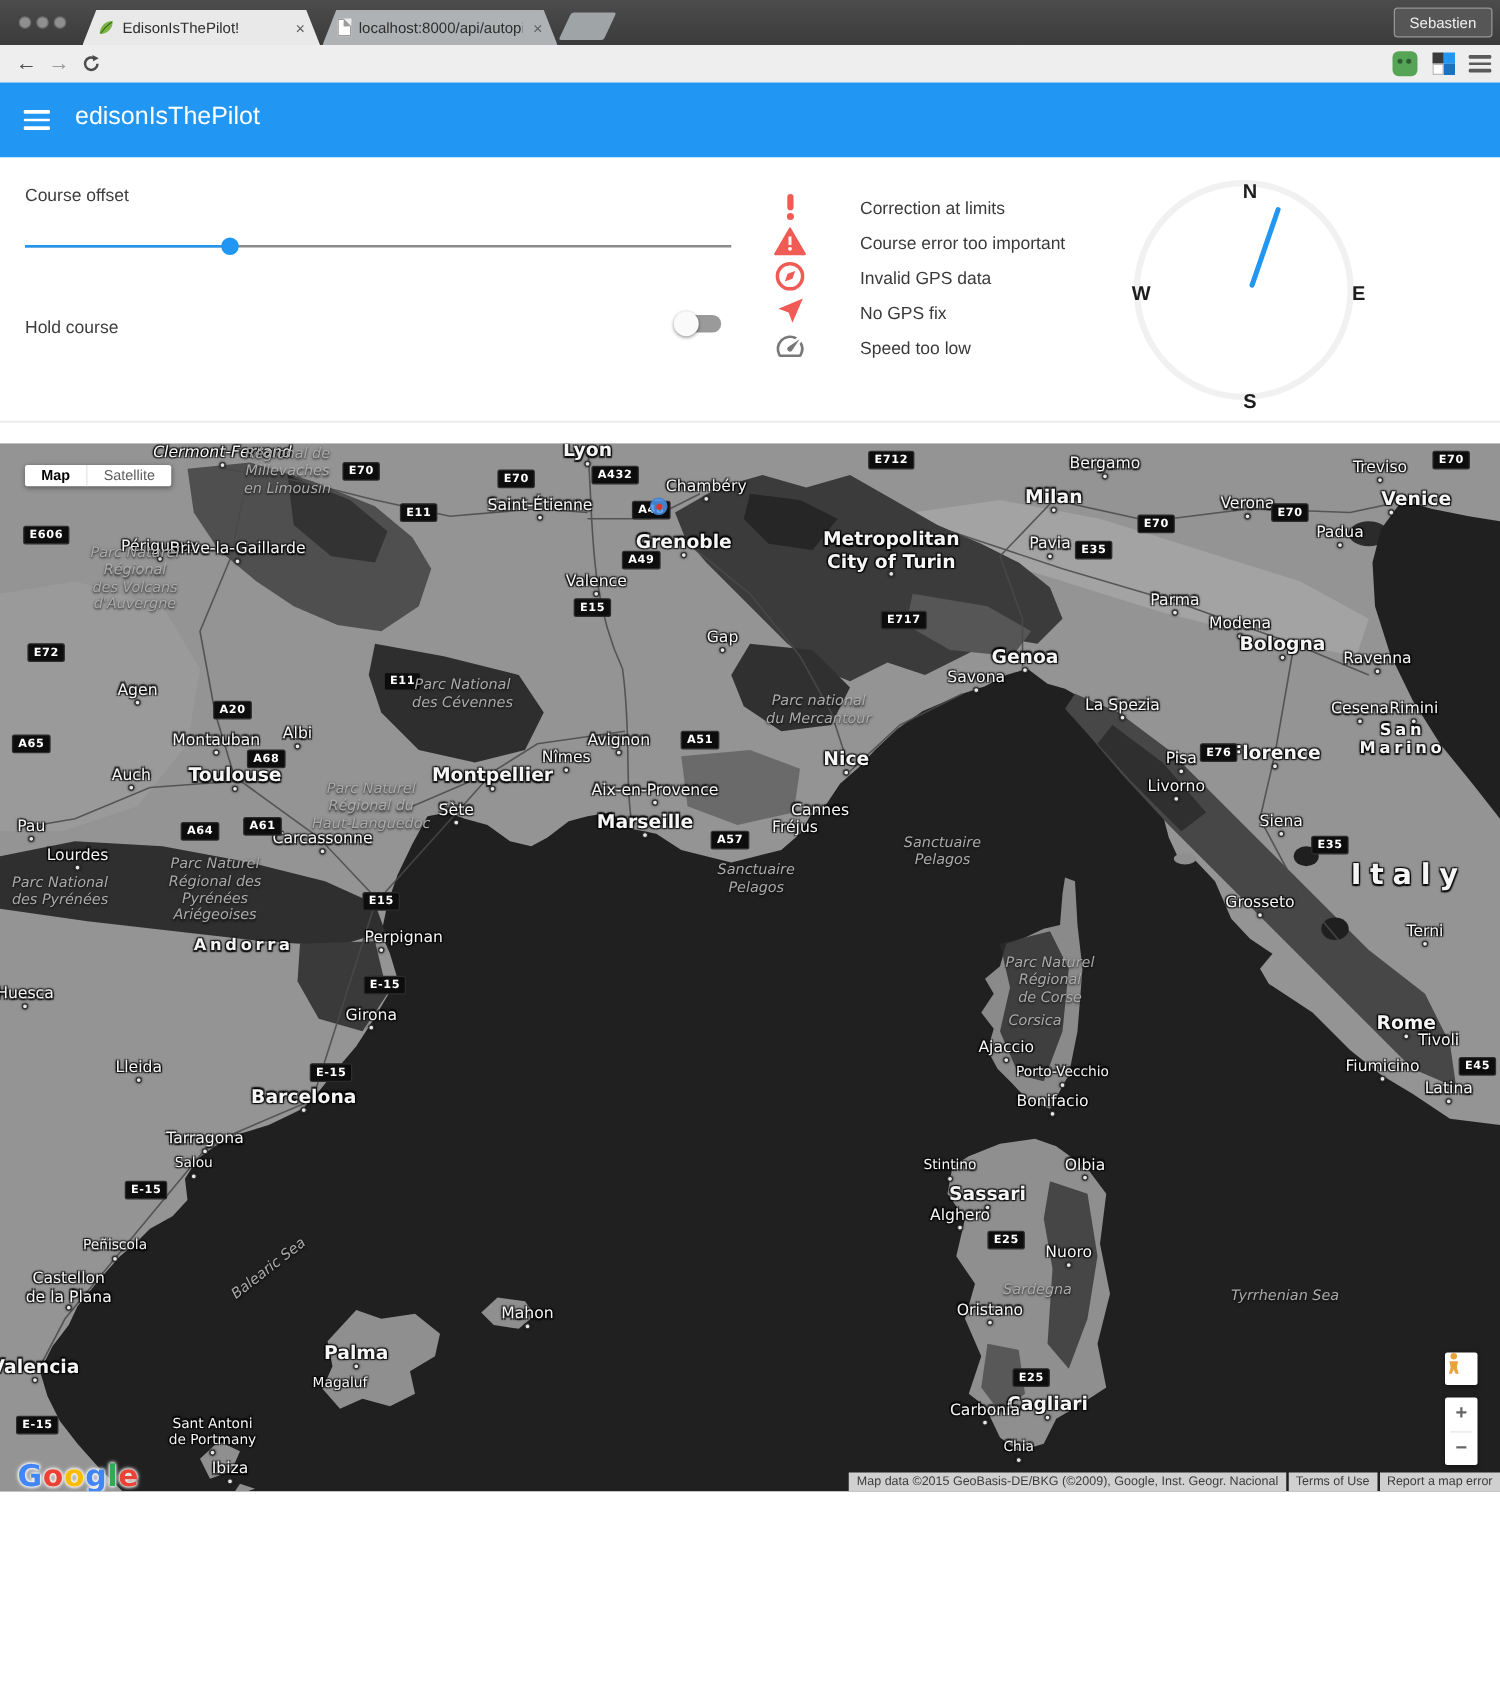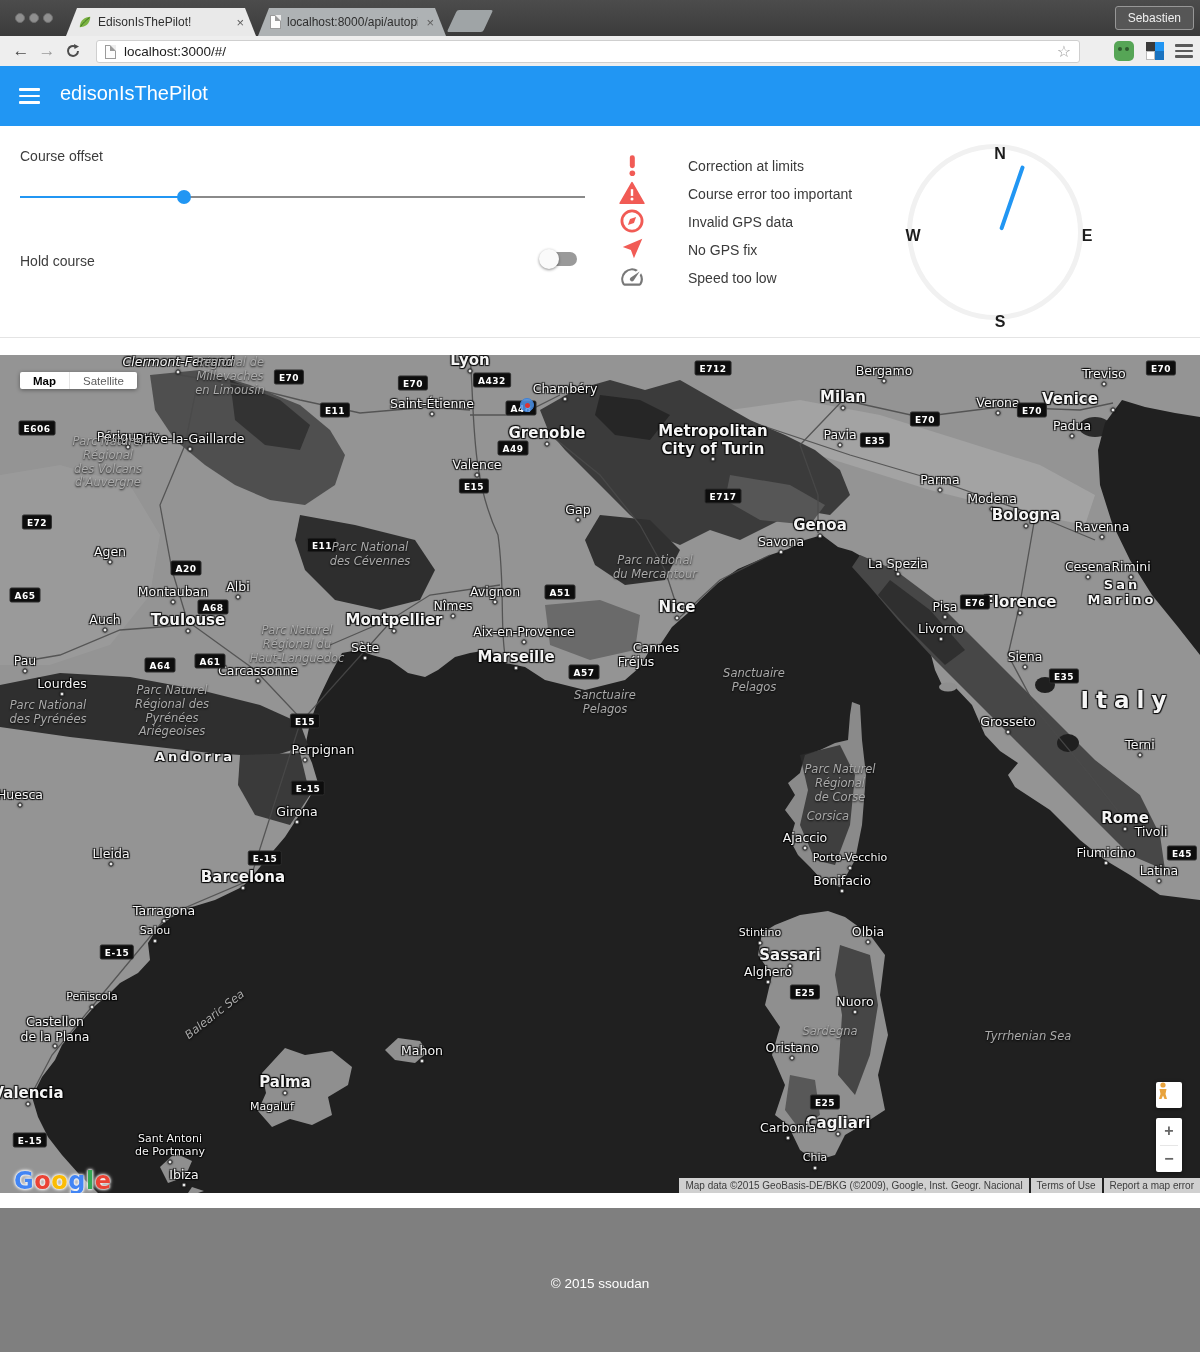--- a/index.html
+++ b/index.html
@@ -156,25 +156,20 @@
 
   <div class="toolbar"></div>
   <div class="nav-ico" style="left:8px">←</div>
   <div class="nav-ico" style="left:34px;color:#9a9a9a">→</div>
   <div class="nav-ico" style="left:60px">
     <svg width="16" height="16" viewBox="0 0 16 16">
       <path d="M13 8 A5 5 0 1 1 10.5 3.6" stroke="#4c4c4c" stroke-width="2" fill="none"></path>
       <path d="M9 1 L14 3.5 L9.5 6 Z" fill="#4c4c4c"></path>
     </svg>
   </div>
-  <div class="omnibox">
-    <span class="page-ico"></span>
-    <span class="omni-text">localhost:3000/#/</span>
-    <span class="omni-star">☆</span>
-  </div>
   <div class="ext-green"></div>
   <div class="ext-checker">
     <div style="left:0;top:0;background:#3a3a3a"></div>
     <div style="left:9px;top:0;background:#2196F3"></div>
     <div style="left:0;top:9px;background:#fff;border:1px solid #bbb"></div>
     <div style="left:9px;top:9px;background:#1a73c0"></div>
   </div>
   <div class="menu-bars">
       <div></div>
       <div></div>
@@ -337,21 +332,21 @@
 City of Turin</div>
         <div class="mdot" style="left: 713px; top: 104px;"></div>
         <div class="mc b" style="left: 843px; top: 43px;">Milan</div>
         <div class="mdot" style="left: 843px; top: 53px;"></div>
         <div class="mc n" style="left: 884px; top: 16px;">Bergamo</div>
         <div class="mdot" style="left: 884px; top: 26px;"></div>
         <div class="mc n" style="left: 998px; top: 48px;">Verona</div>
         <div class="mdot" style="left: 998px; top: 58px;"></div>
         <div class="mc n" style="left: 1104px; top: 19px;">Treviso</div>
         <div class="mdot" style="left: 1104px; top: 29px;"></div>
-        <div class="mc b" style="left: 1070px; top: 45px; text-align: center;">Venice</div>
+        <div class="mc b" style="left: 1133px; top: 45px; text-align: center;">Venice</div>
         <div class="mdot" style="left: 1113px; top: 55px;"></div>
         <div class="mc n" style="left: 1072px; top: 71px;">Padua</div>
         <div class="mdot" style="left: 1072px; top: 81px;"></div>
         <div class="mc n" style="left: 840px; top: 80px;">Pavia</div>
         <div class="mdot" style="left: 840px; top: 90px;"></div>
         <div class="mc n" style="left: 940px; top: 125px;">Parma</div>
         <div class="mdot" style="left: 940px; top: 135px;"></div>
         <div class="mc n" style="left: 992px; top: 144px;">Modena</div>
         <div class="mdot" style="left: 992px; top: 154px;"></div>
         <div class="mc b" style="left: 1026px; top: 161px;">Bologna</div>
@@ -569,17 +564,14 @@
 
     <div class="glogo" id="glogo"><span style="color: rgb(66, 133, 244);">G</span><span style="color: rgb(234, 67, 53);">o</span><span style="color: rgb(251, 188, 5);">o</span><span style="color: rgb(66, 133, 244);">g</span><span style="color: rgb(52, 168, 83);">l</span><span style="color: rgb(234, 67, 53);">e</span></div>
 
     <div class="attrib">
       <div class="seg">Map data ©2015 GeoBasis-DE/BKG (©2009), Google, Inst. Geogr. Nacional</div>
       <div class="seg">Terms of Use</div>
       <div class="seg">Report a map error</div>
     </div>
   </div>
 
-  <div class="footer">
-    <div class="copy">© 2015 ssoudan</div>
-  </div>
 
 </div>
 
 </body></html>

